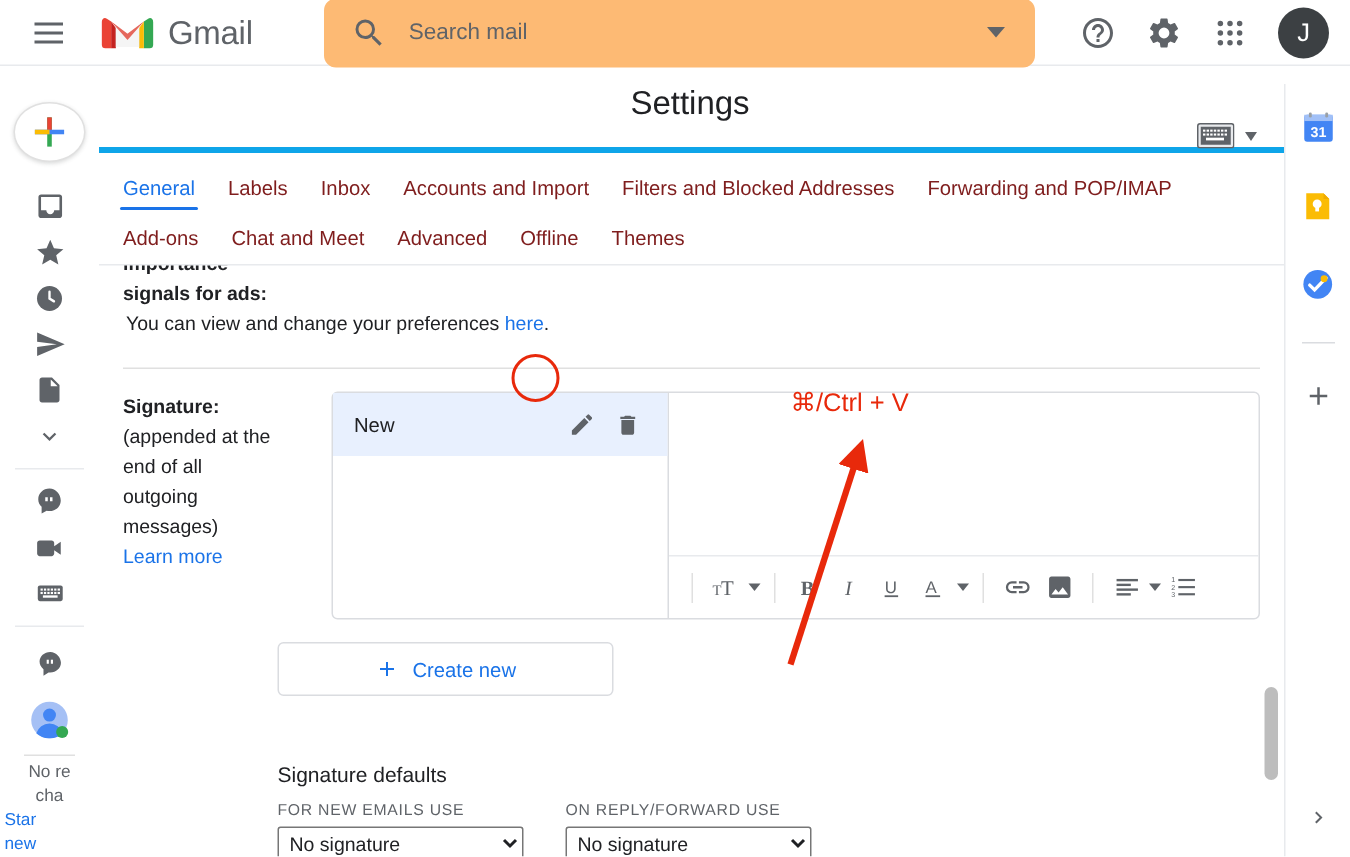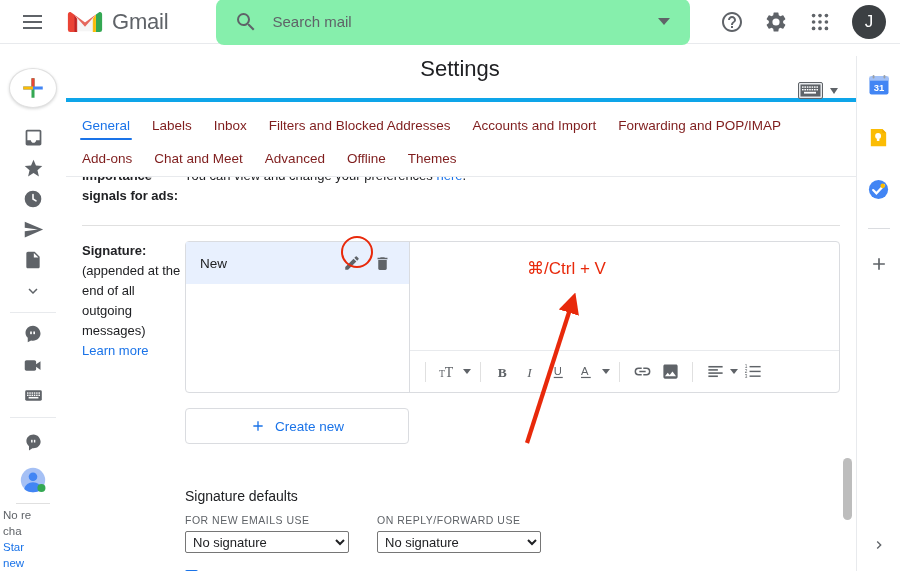--- a/index.html
+++ b/index.html
@@ -26,21 +26,21 @@
   }
   .hamburger span { display:block; width: 19px; height: 2px; background: #5f6368; }
   .brand { display: flex; align-items: center; margin-left: 14px; gap: 8px; }
   .gmail-m { width: 38px; height: 28px; display:block; }
   .brand-text {
     font-size: 22px; color: #5f6368; letter-spacing: -0.2px;
   }
   .search-wrap {
     margin-left: 48px;
     width: 474px; height: 46px;
-    background: #86efac; border-radius: 8px;
+    background: #fdba74; border-radius: 8px;
     display: flex; align-items: center; padding: 0 12px;
   }
   .search-ico { width: 24px; height: 24px; margin: 0 14px 0 6px; flex: none; }
   .search-input {
     flex: 1; border: none; outline: none; background: transparent;
     font-size: 15px; color: #5f6368; font-family: "Liberation Sans", sans-serif;
   }
   .search-input::placeholder { color: #5f6368; }
   .caret-down {
     width: 0; height: 0; margin-right: 8px;
@@ -69,21 +69,21 @@
     box-shadow: 0 1px 3px rgba(60,64,67,.2);
     cursor: pointer; margin-bottom: 14px;
   }
   .rail-item {
     width: 46px; height: 37px; display: flex; align-items: center; justify-content: center;
     cursor: pointer; color: #5f6368;
   }
   .rail-sep { width: 46px; height: 1px; background: #e8eaed; margin: 6px 0; }
   .chat-panel { display:flex; flex-direction:column; align-items:center; }
   .chat-txt {
-    font-size: 11.5px; color: #5f6368; line-height: 16px; 
+    font-size: 11.5px; color: #5f6368; line-height: 16px; text-align: center;
     width: 60px; overflow: hidden; white-space: nowrap;
   }
   .chat-link { font-size: 11.5px; color: #1a73e8; line-height: 16px; 
     width: 60px; overflow:hidden; white-space:nowrap; cursor:pointer;}
   .mini-sep { width: 34px; height:1px; background:#e0e0e0; margin: 5px 0 3px;}
 
   
   .settings {
     position: absolute; top: 56px; left: 66px; width: 790px; height: 515px;
     background: #fff; overflow: hidden;
@@ -117,31 +117,31 @@
   .tab.active { color: #1a73e8; }
   .tab.active::after {
     content:""; position:absolute; left:-2px; right:-2px; bottom: 0;
     height: 2.5px; background: #1a73e8; border-radius: 2px;
   }
 
   .scrollarea {
     position: relative; height: 397px; overflow: hidden; padding: 0 16px;
   }
   .clip-row {
-    display: flex; padding-top: 0; position: relative;
+    display: flex; padding-top: 0; position: relative; flex-direction: column;
   }
   .clip-left {
     width: 100px; font-size: 13px; font-weight: bold; color: #202124; line-height: 20px;
   }
   .clip-right { font-size: 13px; color: #202124; line-height: 20px; padding-left: 2px;}
   .linkblue { color: #1a73e8; text-decoration: none; cursor: pointer; }
   .hr { height:1px; background:#e0e0e0; margin: 9px 0 0 0; }
 
   
-  .sig-row { display: flex; padding-top: 15px; }
+  .sig-row { display: flex; padding-top: 15px; gap: 36px; }
   .sig-label { width: 103px; flex: none; font-size: 13px; line-height: 20px; color: #202124; }
   .sig-editor { flex: 1; display: flex; border: 1px solid #dadce0; border-radius: 4px; height: 152px; }
   .sig-list { width: 224px; border-right: 1px solid #dadce0; }
   .sig-item {
     height: 42px; display: flex; align-items: center; padding: 0 12px 0 14px;
     background: #e8f0fe; font-size: 13.5px; color: #202124; cursor: pointer;
   }
   .sig-name { flex: 1; }
   .sig-ico { width: 30px; height: 30px; display:flex;align-items:center;justify-content:center;cursor:pointer; position:relative;}
   .sig-pane { flex: 1; position: relative; }
@@ -406,22 +406,22 @@
         </svg>
         <div class="kbd-caret"></div>
       </div>
     </div>
 
     <div class="tabs">
       <div class="tabrow">
         <div class="tab active">General</div>
         <div class="tab">Labels</div>
         <div class="tab">Inbox</div>
+        <div class="tab">Accounts and Import</div>
         <div class="tab">Filters and Blocked Addresses</div>
-        <div class="tab">Accounts and Import</div>
         <div class="tab">Forwarding and POP/IMAP</div>
       </div>
       <div class="tabrow">
         <div class="tab">Add-ons</div>
         <div class="tab">Chat and Meet</div>
         <div class="tab">Advanced</div>
         <div class="tab">Offline</div>
         <div class="tab">Themes</div>
       </div>
     </div>

